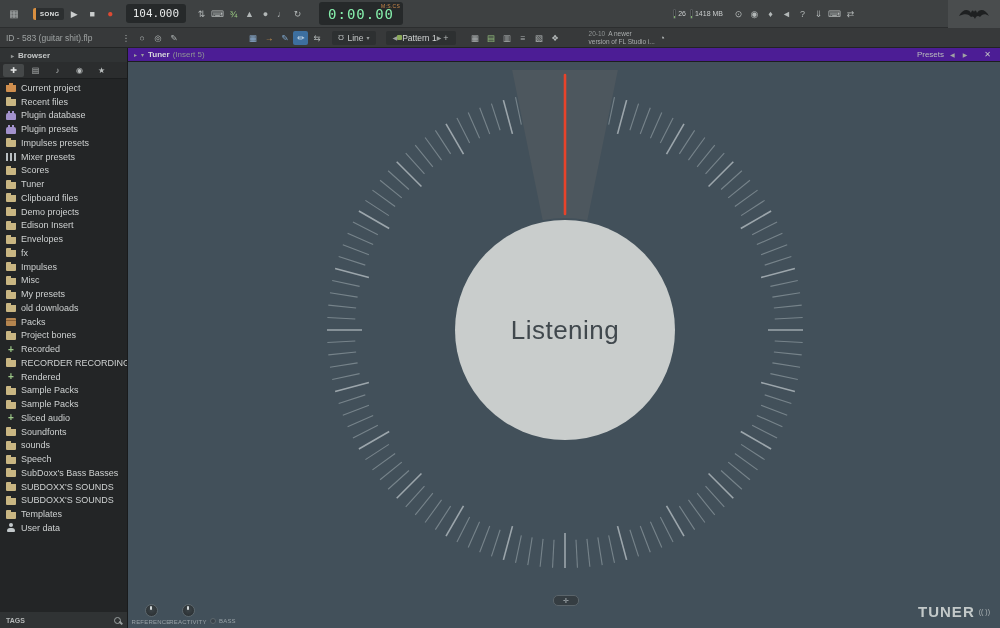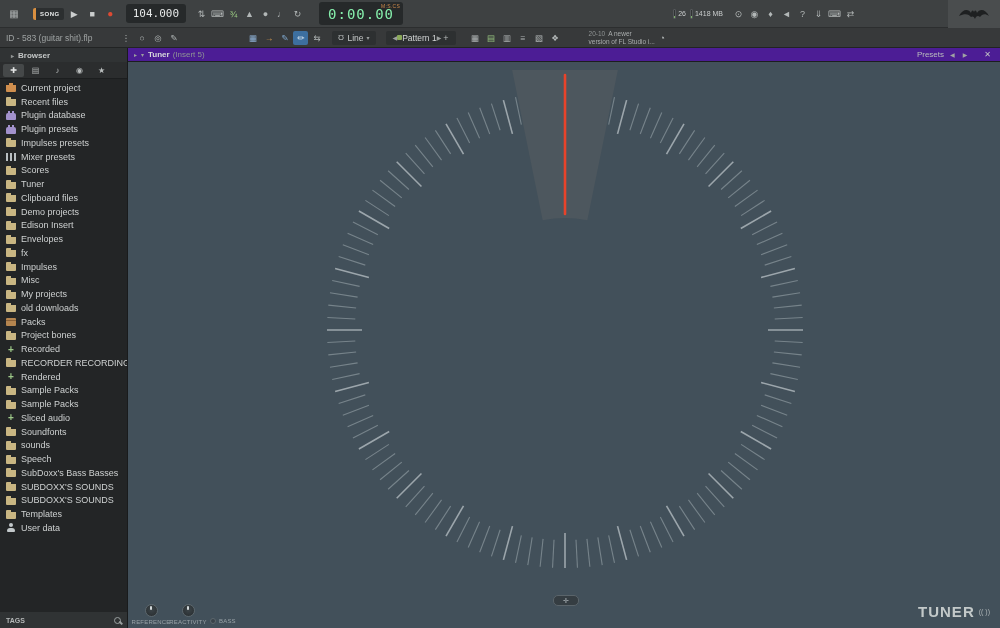--- a/index.html
+++ b/index.html
@@ -292,21 +292,21 @@
             <span class="blabel" data-name="browser-item-label">Impulses</span>
           </div>
 
           <div class="bitem" data-name="browser-item">
             <span class="bicon" data-name="folder-icon" data-icon="folder"></span>
             <span class="blabel" data-name="browser-item-label">Misc</span>
           </div>
 
           <div class="bitem" data-name="browser-item">
             <span class="bicon" data-name="folder-icon" data-icon="folder"></span>
-            <span class="blabel" data-name="browser-item-label">My projects</span>
+            <span class="blabel" data-name="browser-item-label">My presets</span>
           </div>
 
           <div class="bitem" data-name="browser-item">
             <span class="bicon" data-name="folder-icon" data-icon="folder"></span>
             <span class="blabel" data-name="browser-item-label">old downloads</span>
           </div>
 
           <div class="bitem" data-name="browser-item">
             <span class="bicon" data-name="folder-icon" data-icon="box"></span>
             <span class="blabel" data-name="browser-item-label">Packs</span>
@@ -523,20 +523,23 @@
             <line x1="633.0518895644122" y1="192.74273059548682" x2="659.192141506334" y2="182.70842800821842" stroke="rgba(206,215,219,0.38)" stroke-width="1.1"></line>
             <line x1="636.7218684219822" y1="203.10643118126097" x2="663.3514508782465" y2="194.45395533876246" stroke="rgba(206,215,219,0.38)" stroke-width="1.1"></line>
             <line x1="633.0829427366809" y1="215.4597338441883" x2="666.8903466567983" y2="206.4010672656001" stroke="rgba(216,224,227,0.60)" stroke-width="1.6"></line>
             <line x1="642.4109961540992" y1="224.33854492827044" x2="669.7991289746458" y2="218.51701758537314" stroke="rgba(206,215,219,0.38)" stroke-width="1.1"></line>
             <line x1="644.414551524979" y1="235.14876234155147" x2="672.0698250616427" y2="230.768597320425" stroke="rgba(206,215,219,0.38)" stroke-width="1.1"></line>
             <line x1="645.8495980273374" y1="246.0490227137928" x2="673.696211097649" y2="243.1222257422985" stroke="rgba(206,215,219,0.38)" stroke-width="1.1"></line>
             <line x1="646.7122022984605" y1="257.0094491889817" x2="674.6738292715886" y2="255.54404241417924" stroke="rgba(206,215,219,0.38)" stroke-width="1.1"></line>
             <path d="M 384.10240214983816 8 L 414.6707913452739 158.2484330824671 A 112 112 0 0 1 459.3292086547261 158.2484330824671 L 489.89759785016184 8 Z" fill="#4d575e"></path>
             <line x1="437" y1="13" x2="437" y2="152" stroke="#e8432a" stroke-width="2.6" stroke-linecap="round"></line>
           </svg>
+        <div class="dial" data-name="tuner-dial" style="background: rgb(201, 205, 204);">
+          <span data-name="tuner-status">Listening</span>
+        </div>
         <div class="controls" data-name="tuner-controls">
           <div class="knobcol">
             <span class="knob" data-name="reference-knob"></span>
             <span class="klabel" data-name="reference-label">REFERENCE</span>
           </div>
           <div class="knobcol">
             <span class="knob" data-name="reactivity-knob"></span>
             <span class="klabel" data-name="reactivity-label">REACTIVITY</span>
           </div>
           <div class="bass">

